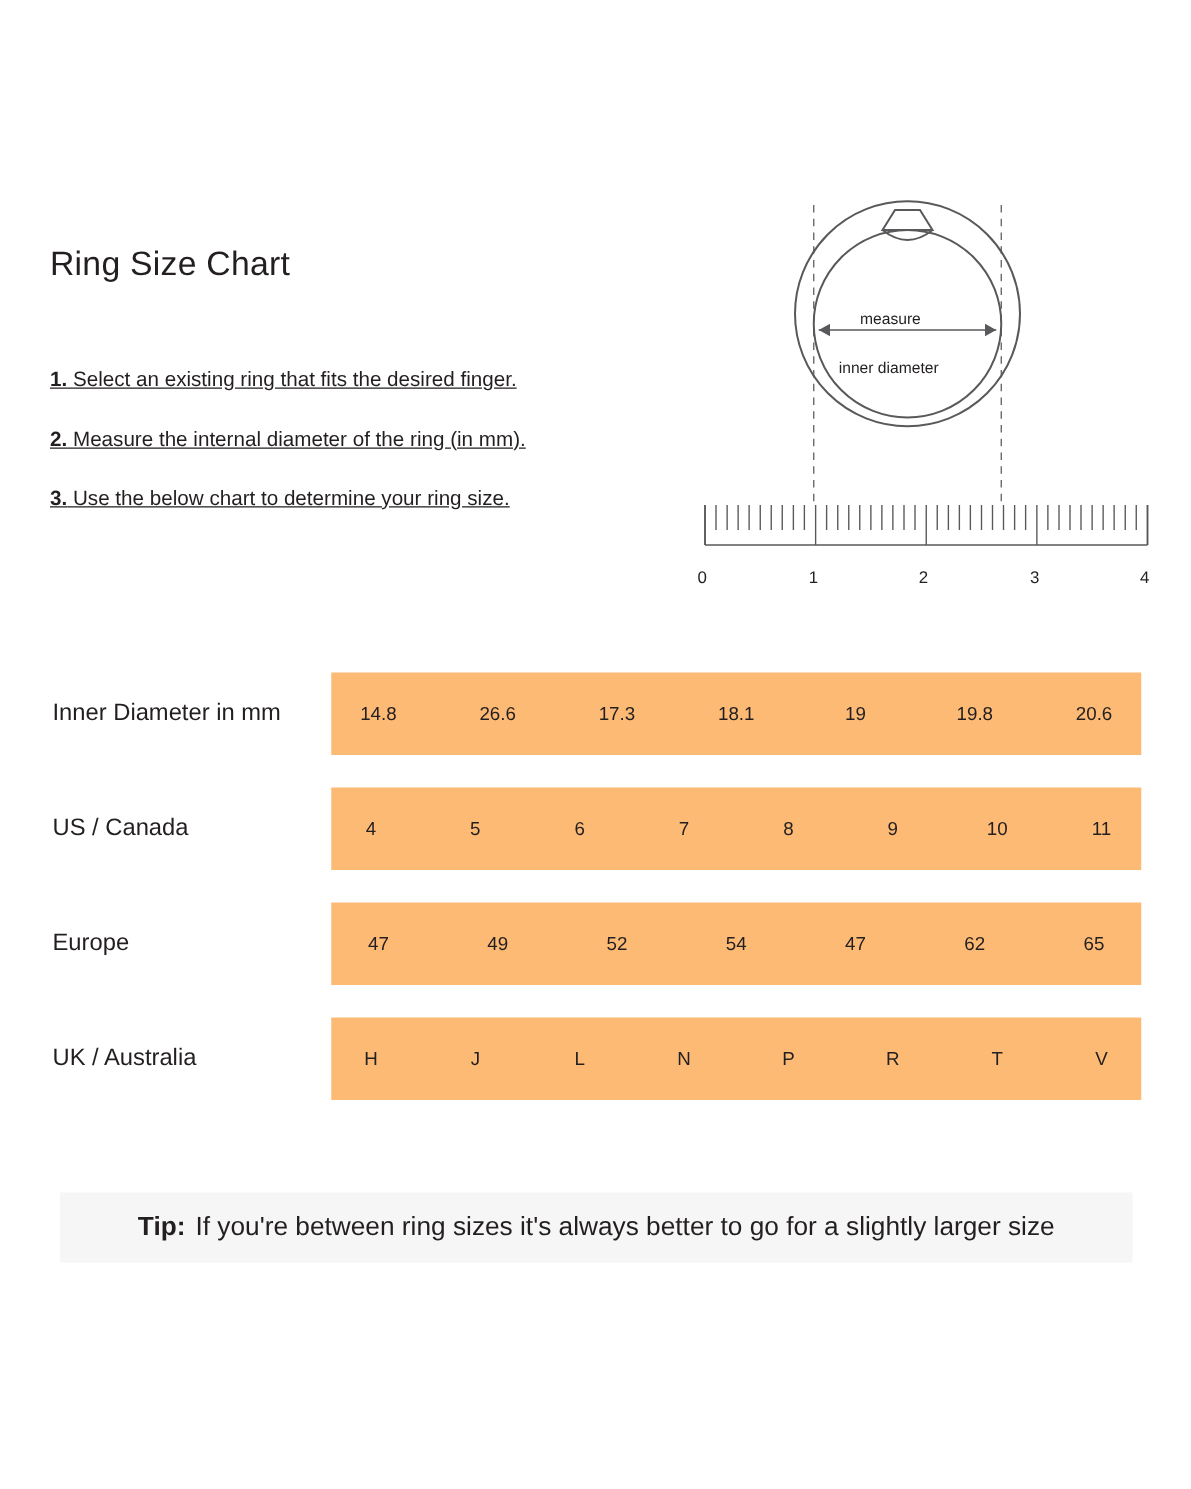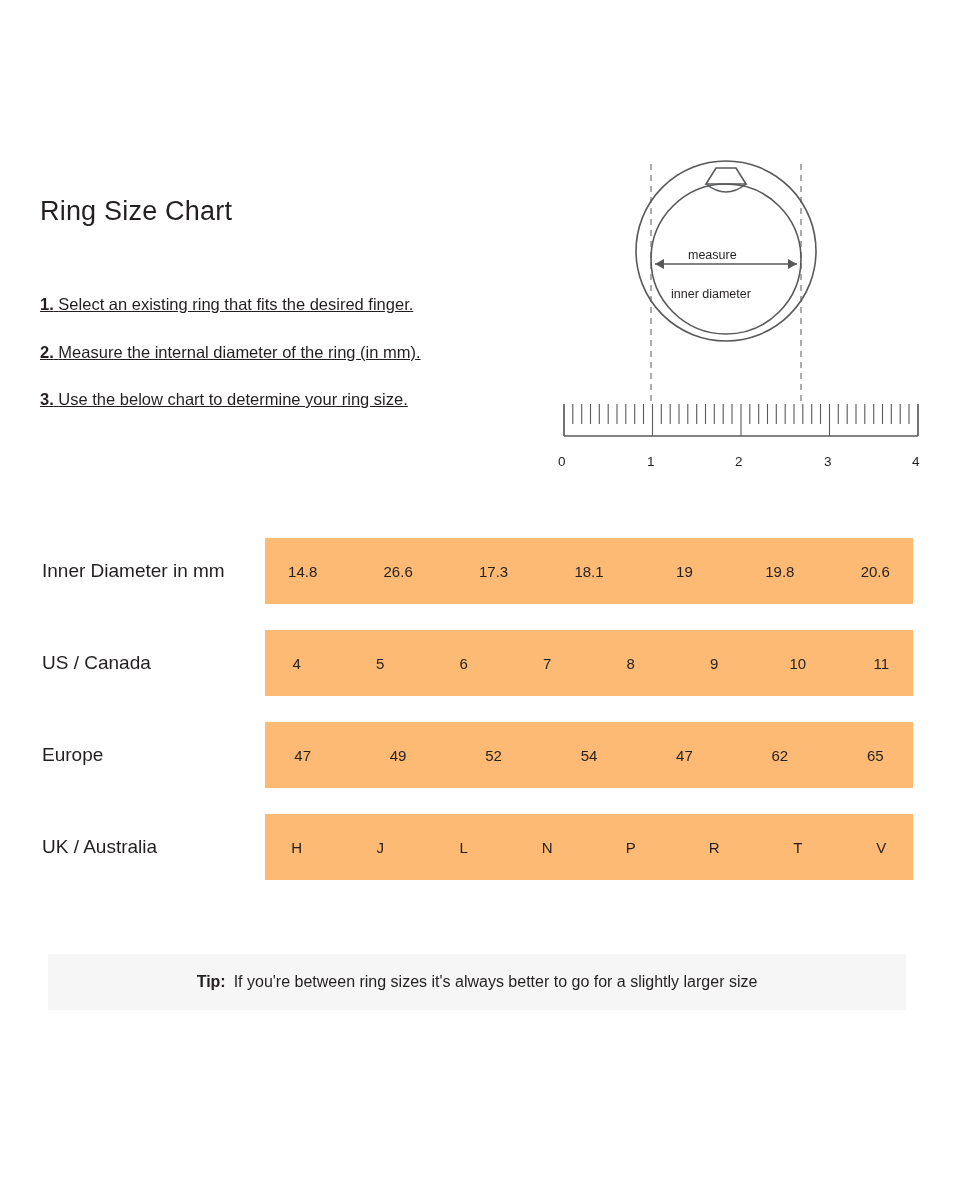--- a/index.html
+++ b/index.html
@@ -102,21 +102,21 @@
   .tip {
     position: absolute;
     left: 48px;
     top: 954px;
     width: 858px;
     height: 56px;
     background: #f6f6f6;
     display: flex;
     align-items: center;
     justify-content: center;
-    font-size: 16px;
+    font-size: 21px;
     color: #231f20;
   }
   .tip .tip-label {
     font-weight: bold;
     margin-right: 8px;
   }
   .diag-text {
     font-size: 12.5px;
     fill: #231f20;
     font-family: "Liberation Sans", sans-serif;

